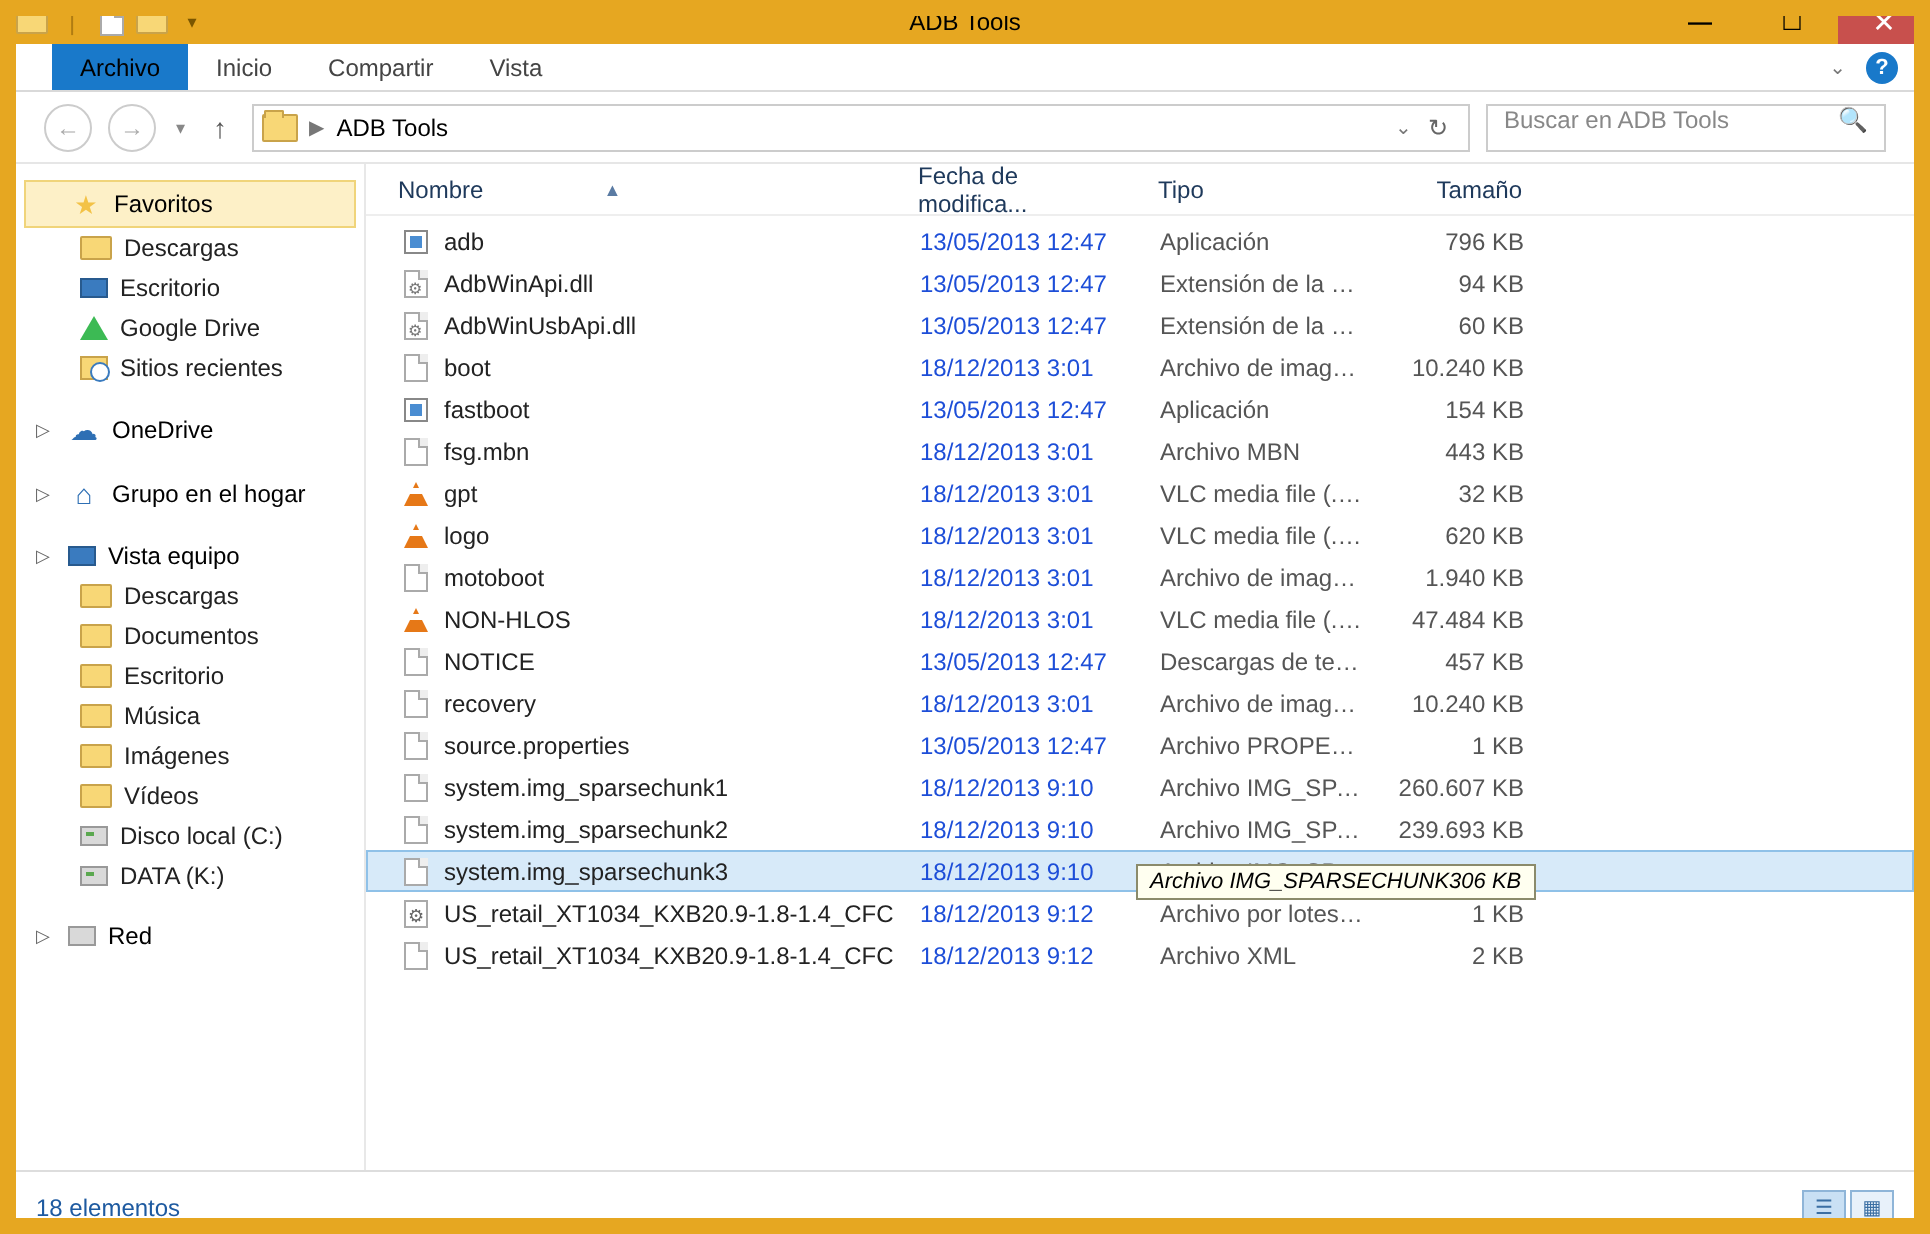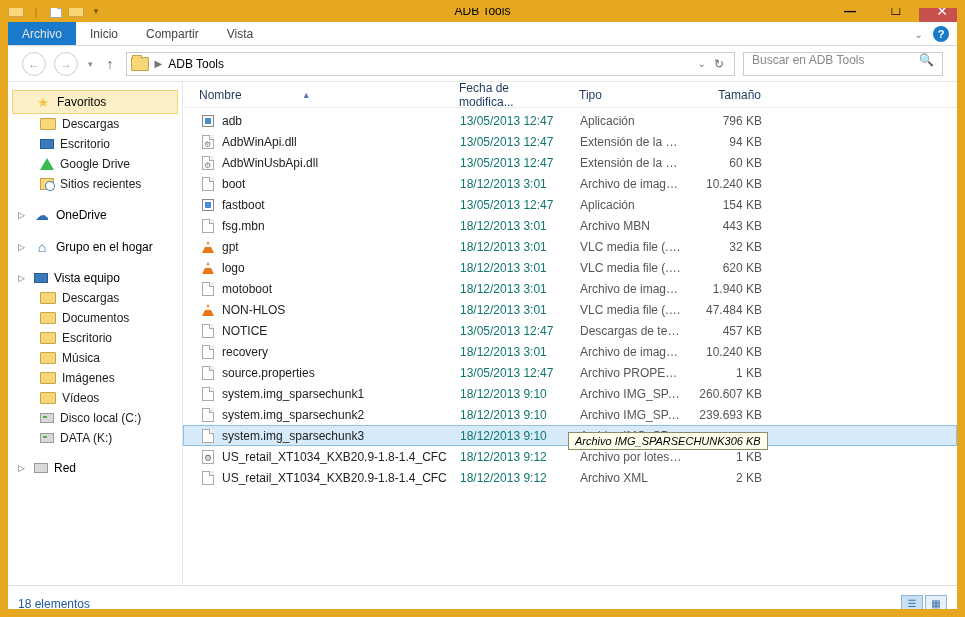--- a/index.html
+++ b/index.html
@@ -8,21 +8,21 @@
   .titlebar { height: 22px; background: #e6a721; display: flex; align-items: center; position: relative; margin-top:-8px; margin-left:-8px; margin-right:-8px; }
   .titlebar-left { display:flex; align-items:center; gap:4px; padding-left:8px;}
   .qat-icon { width:16px; height:16px; display:inline-flex; align-items:center; justify-content:center; }
   .titlebar-title { position:absolute; left:50%; transform:translateX(-50%); font-size:12px; }
   .win-controls { position:absolute; right:0; top:0; display:flex; height:22px; }
   .win-btn { width:46px; height:22px; display:flex; align-items:center; justify-content:center; }
   .win-close { background:#c8504d; color:#fff; font-size:14px; }
   
   .ribbon-tabs { height:24px; background:#fff; border-bottom:1px solid #d9d9d9; display:flex; align-items:stretch; position:relative; }
   .ribbon-tab { padding:0 14px; display:flex; align-items:center; font-size:12px; color:#444; }
-  .ribbon-tab.file { background:#1979ca; color:#e5e5e5; }
+  .ribbon-tab.file { background:#1979ca; color:#000000;margin-left:18px; }
   .ribbon-help { position:absolute; right:8px; top:0; height:24px; display:flex; align-items:center; gap:10px; }
   .chev { color:#777; font-size:10px; }
   .help-icon { width:16px; height:16px; border-radius:50%; background:#1979ca; color:#fff; display:flex; align-items:center; justify-content:center; font-weight:bold; font-size:11px; }
 
   .addr-row { height:36px; display:flex; align-items:center; gap:8px; padding:0 14px; border-bottom:1px solid #e6e6e6; }
   .nav-circle { width:24px; height:24px; border:1px solid #ccc; border-radius:50%; display:flex; align-items:center; justify-content:center; color:#aaa; font-size:12px; }
   .nav-small { color:#888; font-size:9px; padding:0 2px;}
   .up-arrow { color:#555; font-size:14px; padding:0 4px;}
   .breadcrumb { flex:1; height:24px; border:1px solid #ccc; display:flex; align-items:center; padding:0 4px; gap:6px; }
   .bc-folder { width:18px; height:14px; background:#f8d776; border:1px solid #c9a34a; border-radius:1px; position:relative;}
@@ -60,21 +60,21 @@
   .col.name { width:260px; display:flex; align-items:center; gap:60px;}
   .col.date { width:120px;}
   .col.type { width:118px;}
   .col.size { width:80px; text-align:right;}
   .sort-ind { font-size:9px; color:#5a7ba3;}
 
   .file-list { flex:1; overflow:auto; padding:2px 0;}
   .row { display:flex; align-items:center; height:21px; padding-left:8px; font-size:12px; color:#222; border:1px solid transparent;}
   .row.sel { background:#d7eaf9; border:1px solid #8fc1e8;}
   .row .c-name { width:260px; display:flex; align-items:center; gap:6px; padding-left:8px;}
-  .row .c-date { width:120px; color:#0f766e; padding:0 8px;}
+  .row .c-date { width:120px; color:#1d4ed8; padding:0 8px;}
   .row .c-type { width:118px; color:#555; padding:0 8px; white-space:nowrap; overflow:hidden; text-overflow:ellipsis;}
   .row .c-size { width:80px; color:#555; text-align:right; padding:0 8px;}
   .file-ic { width:16px; height:16px; display:inline-flex; align-items:center; justify-content:center;}
   .exe-ic{width:12px;height:12px;border:1px solid #888;background:#fff;position:relative;}
   .exe-ic::after{content:"";position:absolute;left:2px;top:2px;width:6px;height:6px;background:#4a8dd2;}
   .dll-ic{width:12px;height:14px;background:#fff;border:1px solid #aaa;position:relative;}
   .dll-ic::before{content:"";position:absolute;right:-1px;top:-1px;width:4px;height:4px;background:#eee;border-left:1px solid #aaa;border-bottom:1px solid #aaa;}
   .dll-ic::after{content:"⚙";position:absolute;left:1px;bottom:-1px;font-size:8px;color:#777;}
   .doc-ic{width:12px;height:14px;background:#fff;border:1px solid #aaa;position:relative;}
   .doc-ic::before{content:"";position:absolute;right:-1px;top:-1px;width:4px;height:4px;background:#eee;border-left:1px solid #aaa;border-bottom:1px solid #aaa;}

